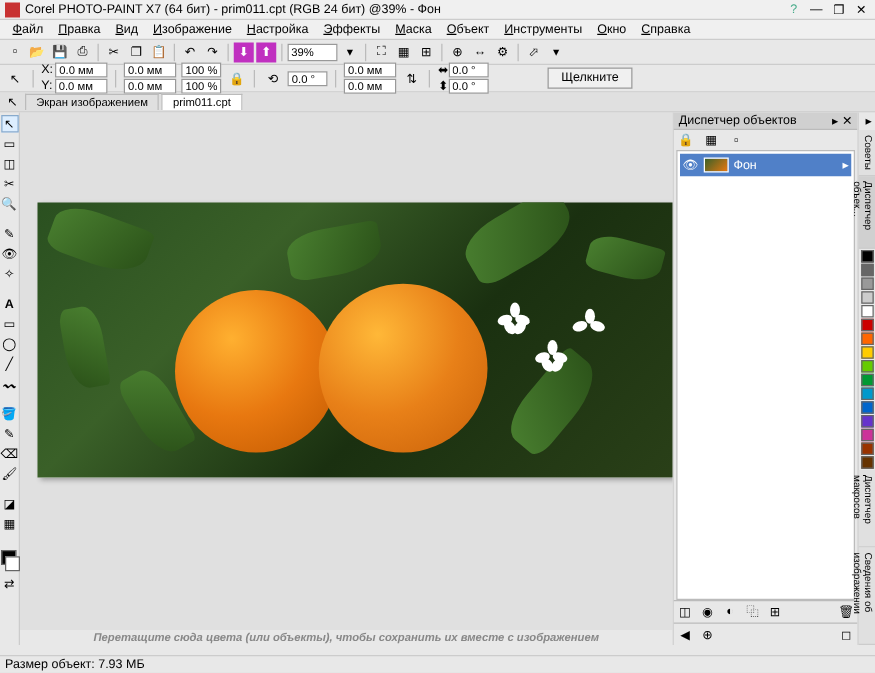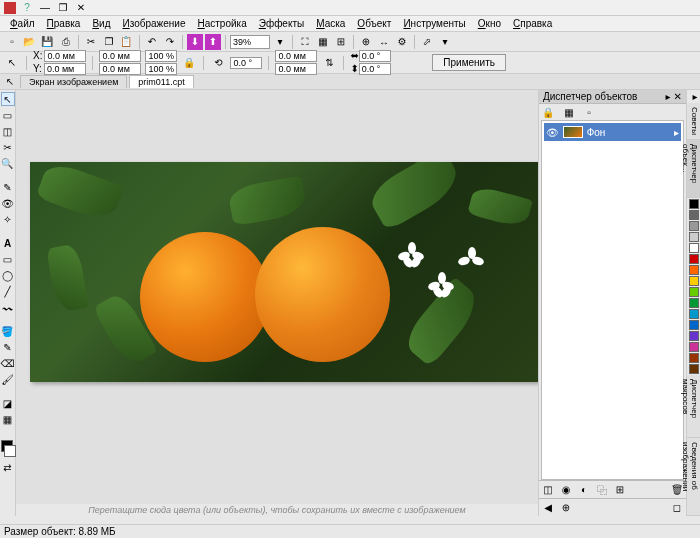--- a/index.html
+++ b/index.html
@@ -31,21 +31,21 @@
 .swatch { width: 12px; height: 12px; border: 1px solid #666; }
 .swatch.black { background: #000; }
 .swatch.white { background: #fff; }
 .canvas-wrap { flex: 1; background: #e0e0e0; overflow: hidden; position: relative; }
 .canvas-img { position: absolute; left: 14px; top: 72px; width: 517px; height: 220px; background: linear-gradient(135deg, #2a5020 0%, #3a6028 30%, #1a3010 60%, #2a4018 100%); box-shadow: 2px 2px 4px rgba(0,0,0,0.3); overflow: hidden; }
 .orange1 { position: absolute; left: 110px; top: 70px; width: 130px; height: 130px; border-radius: 50%; background: radial-gradient(circle at 35% 30%, #ffb030, #e87810, #c05800); }
 .orange2 { position: absolute; left: 225px; top: 65px; width: 135px; height: 135px; border-radius: 50%; background: radial-gradient(circle at 35% 30%, #ffb838, #e88018, #c86008); }
 .leaf { position: absolute; background: linear-gradient(120deg, #4a8030, #2a5018); border-radius: 40% 10% 50% 20%; }
 .flower { position: absolute; width: 24px; height: 24px; }
 .petal { position: absolute; width: 8px; height: 12px; background: #fff; border-radius: 50%; }
-.hint-bar { position: absolute; bottom: 0; left: 0; right: 0; height: 12px; background: #e8e8e8; text-align: center; font-size: 9px; color: #888; font-style: italic; padding: 1px 0; }
+.hint-bar { position: absolute; bottom: 0; left: 0; right: 0; height: 12px; background: #e8e8e8; text-align: center; font-size: 9px; color: #888; font-style: italic; padding: 1px 0; font-weight: bold; }
 .right-panel { width: 148px; background: #e8e8e8; border-left: 1px solid #ccc; display: flex; flex-direction: column; }
 .panel-header { height: 14px; background: #d0d0d0; padding: 1px 4px; font-size: 9px; border-bottom: 1px solid #bbb; display: flex; justify-content: space-between; }
 .blend-row { height: 18px; display: flex; align-items: center; padding: 2px; gap: 2px; }
 .blend-select { flex: 1; height: 14px; border: 1px solid #999; background: #fff; font-size: 9px; padding: 0 2px; }
 .opacity-box { width: 28px; height: 14px; border: 1px solid #999; background: #fff; font-size: 9px; text-align: right; padding: 0 2px; }
 .layer-row { height: 18px; background: #5080c8; display: flex; align-items: center; padding: 2px; gap: 4px; color: #fff; font-size: 9px; margin: 2px; }
 .layer-thumb { width: 20px; height: 12px; background: linear-gradient(135deg, #3a6028, #e87810); border: 1px solid #fff; }
 .layer-list { flex: 1; background: #fff; border: 1px solid #bbb; margin: 0 2px; }
 .panel-bottom { height: 18px; border-top: 1px solid #bbb; display: flex; align-items: center; padding: 2px; gap: 4px; }
 .pb-btn { width: 14px; height: 14px; cursor: pointer; display: flex; align-items: center; justify-content: center; }
@@ -53,20 +53,21 @@
 .strip-tab { writing-mode: vertical-rl; font-size: 8px; padding: 4px 1px; border-bottom: 1px solid #ccc; cursor: pointer; background: #e0e0e0; }
 .color-sw { width: 10px; height: 10px; margin: 1px auto; border: 1px solid #666; }
 .statusbar { position: absolute; bottom: 0; left: 0; right: 0; height: 14px; background: #e8e8e8; border-top: 1px solid #ccc; display: flex; align-items: center; padding: 0 4px; font-size: 9px; gap: 12px; }
 .icon-row { height: 16px; display: flex; align-items: center; gap: 4px; padding: 2px; }
 </style>
 </head>
 <body>
 
 <div class="titlebar">
   <div class="app-icon"></div>
+  <span class="title-text">Corel PHOTO-PAINT X7 (64 бит) - prim011.cpt (RGB 24 бит) @39% - Фон</span>
   <div class="win-buttons">
     <div class="win-btn" style="color:#4a8">?</div>
     <div class="win-btn">—</div>
     <div class="win-btn">❐</div>
     <div class="win-btn">✕</div>
   </div>
 </div>
 
 <div class="menubar" id="menubar">
     <span class="menu-item"><u>Ф</u>айл</span>
@@ -151,21 +152,21 @@
   <div style="display:flex;flex-direction:column;gap:1px">
     <div style="display:flex">
         <span>⬌</span>
         <input class="spin-box" value="0.0 °" style="">
       </div>
     <div style="display:flex">
         <span>⬍</span>
         <input class="spin-box" value="0.0 °" style="">
       </div>
   </div>
-  <button class="apply-btn">Применить</button>
+  <button class="apply-btn">Щелкните</button>
 </div>
 
 <div class="tab-bar">
   <div class="tb-btn">↖</div>
   <div class="tab">Экран изображением</div>
   <div class="tab active">prim011.cpt</div>
 </div>
 
 <div class="main-area">
   <div class="left-tools">
@@ -293,14 +294,14 @@
         <div class="color-sw" style="background: rgb(204, 51, 153);"></div>
         <div class="color-sw" style="background: rgb(153, 51, 0);"></div>
         <div class="color-sw" style="background: rgb(102, 51, 0);"></div>
       </div>
     <div class="strip-tab">Диспетчер макросов</div>
     <div class="strip-tab">Сведения об изображении</div>
   </div>
 </div>
 
 <div class="statusbar">
-  <span><span>Размер объект:</span> <span>8.89 МБ</span></span>
+  <span><span>Размер объект:</span> <span>7.93 МБ</span></span>
 </div>
 
 </body></html>

